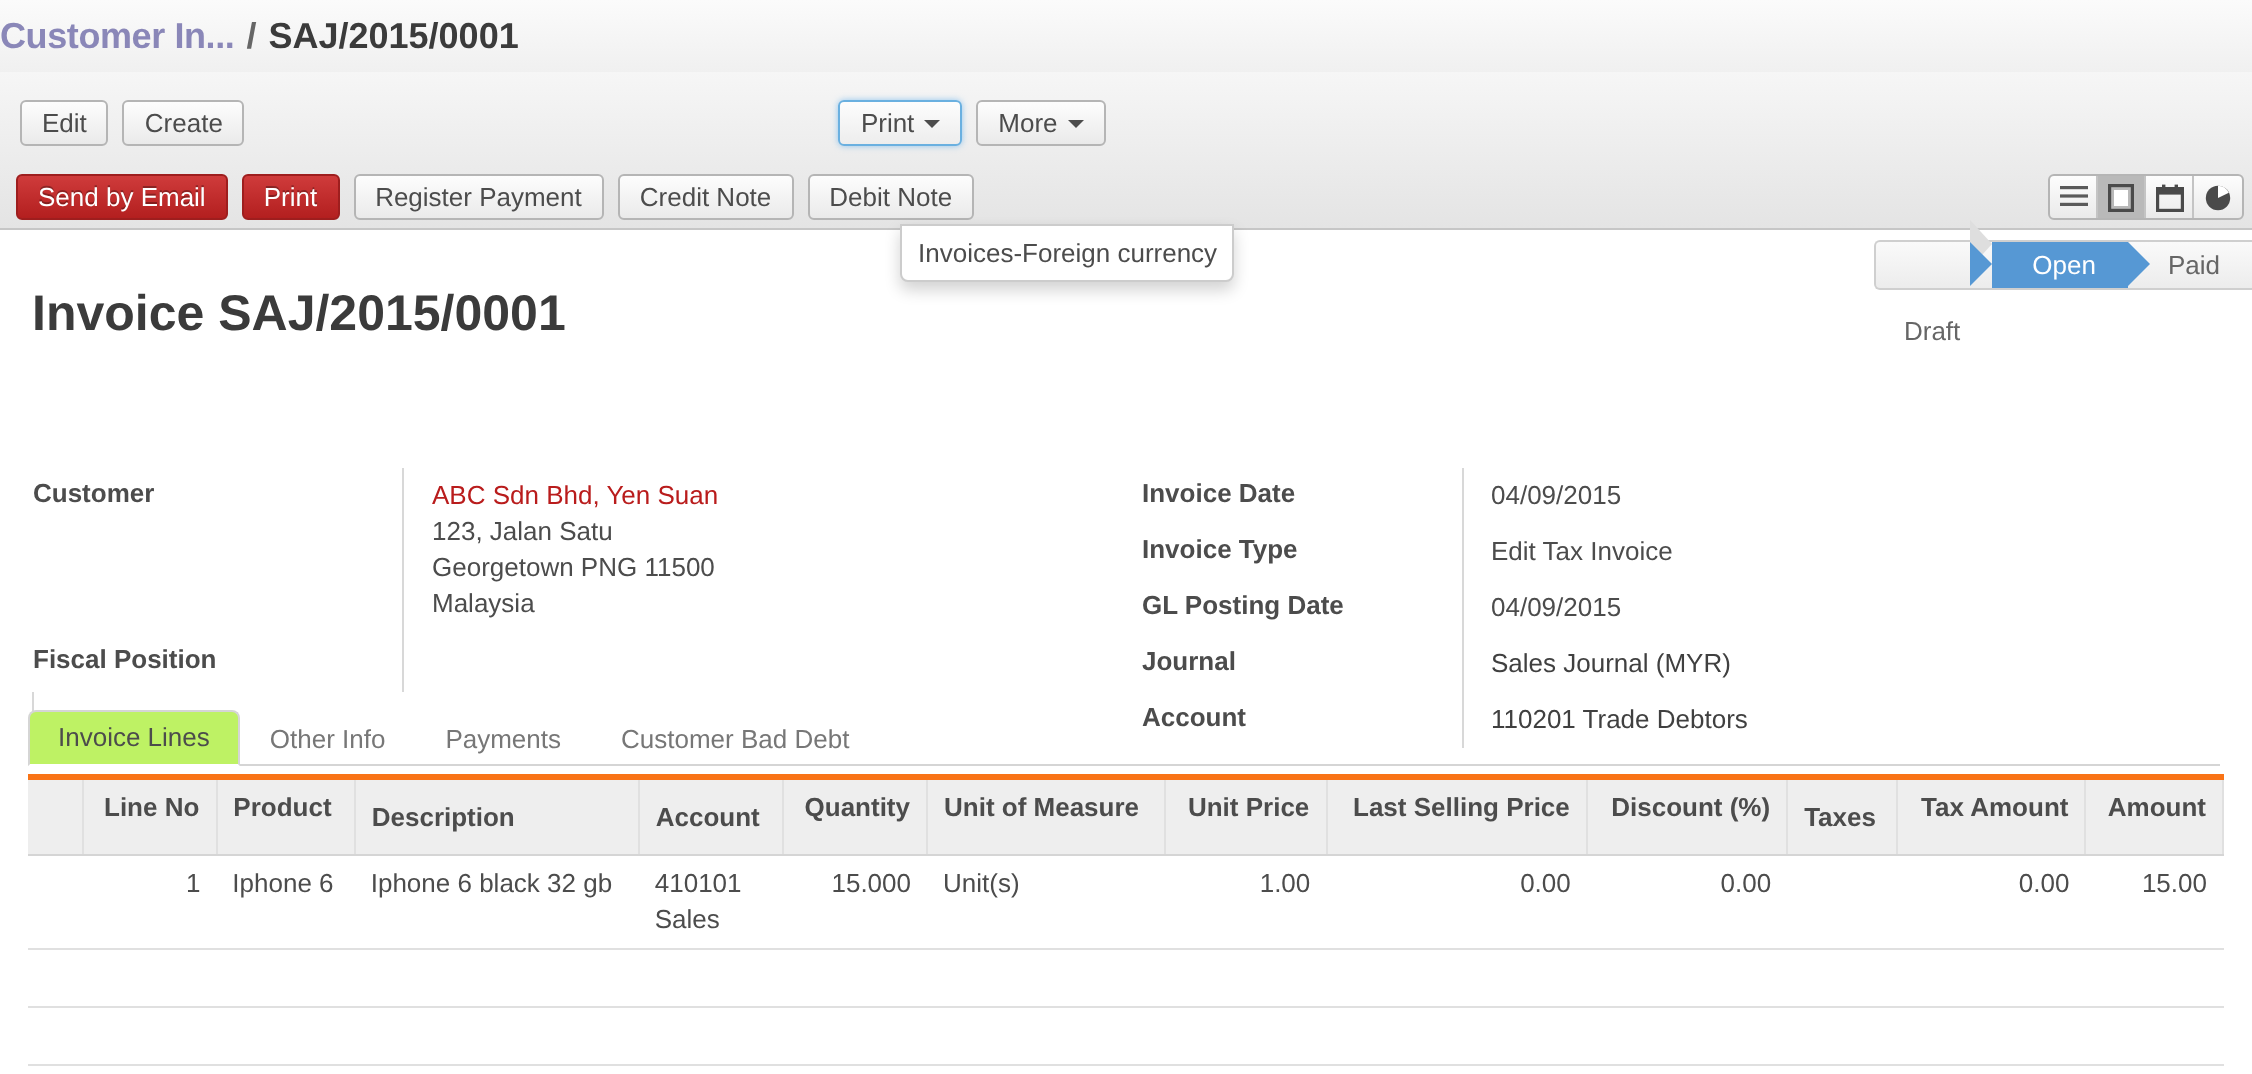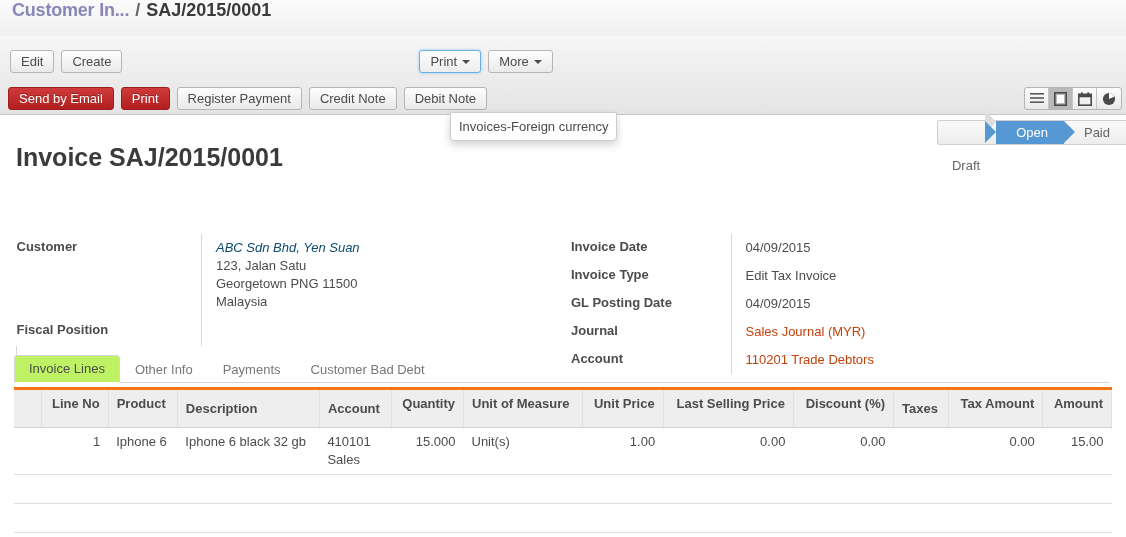--- a/index.html
+++ b/index.html
@@ -11,22 +11,21 @@
     font-size: 13px;
     color: #4c4c4c;
     background: #ffffff;
   }
 
   
   #breadcrumb-bar {
     height: 36px;
     background: linear-gradient(to bottom, #fbfbfb 0%, #f0f0f0 100%);
     display: flex;
-    align-items: flex-start;
-    padding-left: 12px;
+    align-items: center;
   }
   #breadcrumb-bar .crumb-link {
     color: #8a87b8;
     font-size: 18px;
     font-weight: bold;
     letter-spacing: -0.2px;
     cursor: pointer;
   }
   #breadcrumb-bar .crumb-sep {
     color: #666;
@@ -226,23 +225,23 @@
     color: #4c4c4c;
     padding-right: 8px;
   }
   .fgroup.right .flabel { width: 160px; }
   .fvalue {
     border-left: 1px solid #d8d8d8;
     padding-left: 14px;
     color: #4c4c4c;
     line-height: 18px;
   }
-  .fvalue.link { color: #c2410c; cursor: pointer; }
+  .fvalue.link { color: #404040; cursor: pointer; }
   .fvalue .addr-line { color: #4c4c4c; }
-  .fvalue .addr-link { color: #0c4a6e; cursor: pointer; font-style: italic; }
+  .fvalue .addr-link { color: #b91c1c; cursor: pointer; }
   .fvalue.empty { min-height: 18px; }
 
   
   #tabs {
     position: absolute; top: 240px; left: 14px; right: 16px;
     border-bottom: 1px solid #d5d5d5;
     height: 28px;
     display: flex;
     align-items: flex-end;
   }

